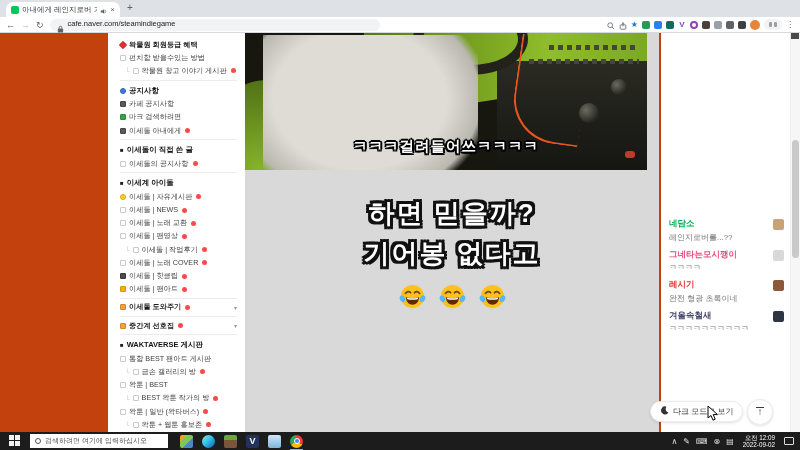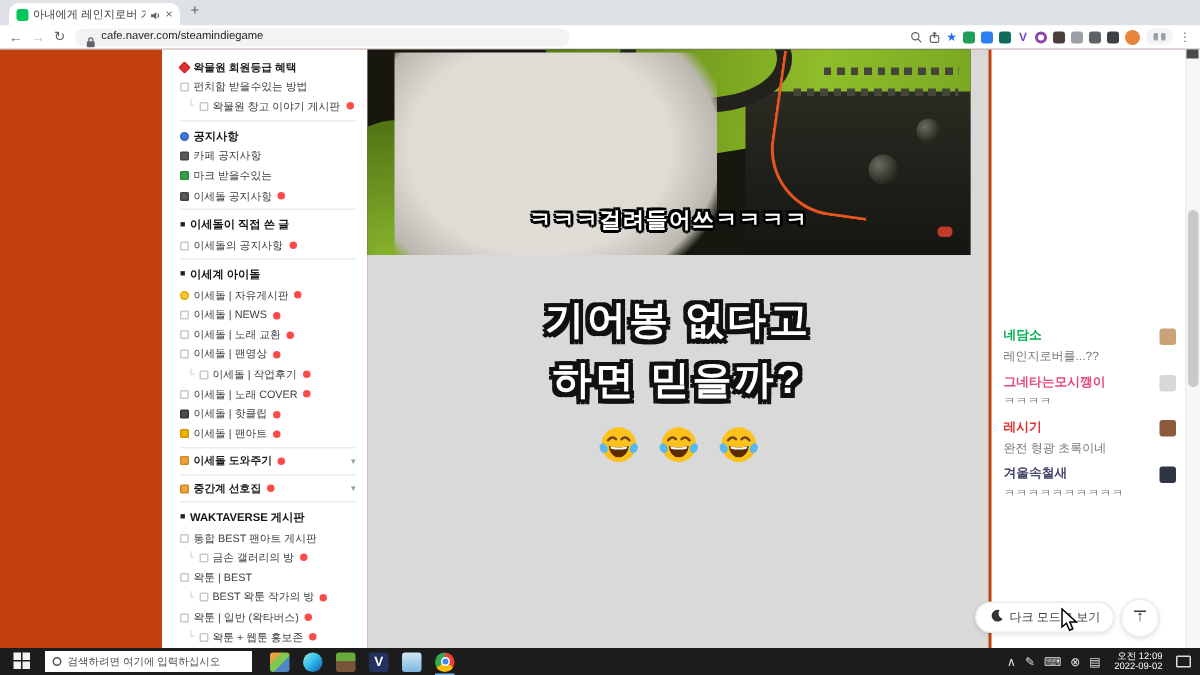--- a/index.html
+++ b/index.html
@@ -223,25 +223,25 @@
           <div class="s-head">
             <span class="ic ic-speaker"></span>
             <span>공지사항</span>
           </div>
           <div class="s-item">
             <span class="ic ic-dark"></span>
             <span class="lab">카페 공지사항</span>
           </div>
           <div class="s-item">
             <span class="ic ic-green"></span>
-            <span class="lab">마크 받을수있는</span>
+            <span class="lab">마크 검색하려면</span>
           </div>
           <div class="s-item">
             <span class="ic ic-dark"></span>
-            <span class="lab">이세돌 공지사항</span>
+            <span class="lab">이세돌 아내에게</span>
             <span class="ndot"></span>
           </div>
         </div>
         <div class="s-sec">
           <div class="s-head">
             <span class="sq">■</span>
             <span>이세돌이 직접 쓴 글</span>
           </div>
           <div class="s-item">
             <span class="ic"></span>
@@ -361,22 +361,22 @@
         <div class="v-strip" style="top:26px;width:110px;"></div>
         <div class="v-dial" style="right:20px;top:46px;width:16px;height:16px;"></div>
         <div class="v-dial" style="right:48px;top:70px;width:20px;height:20px;"></div>
         <div class="v-redbtn"></div>
         <div class="v-wheel"></div>
         <div class="v-person"></div>
         <div class="v-cable"></div>
         <div class="caption">ㅋㅋㅋ걸려들어쓰ㅋㅋㅋㅋ</div>
       </div>
       <div class="post-text">
+        <div class="big">하면 믿을까?</div>
         <div class="big">기어봉 없다고</div>
-        <div class="big">하면 믿을까?</div>
         <div class="emojis" id="emojis">
             <span><svg viewBox="0 0 36 36" width="27" height="27">
                 <circle cx="18" cy="18" r="15.5" fill="#fcc21b"></circle>
                 <path d="M8.5 14 Q12 9.5 15.5 13" stroke="#70421a" stroke-width="2.2" fill="none" stroke-linecap="round"></path>
                 <path d="M20.5 13 Q24 9.5 27.5 14" stroke="#70421a" stroke-width="2.2" fill="none" stroke-linecap="round"></path>
                 <path d="M9 19 Q18 21.5 27 19 Q25.5 29 18 29 Q10.5 29 9 19" fill="#5d2b02"></path>
                 <path d="M10.5 19.6 Q18 21.3 25.5 19.6 L25 21.5 Q18 23 11 21.5 Z" fill="#fff"></path>
                 <ellipse cx="4.6" cy="21" rx="3.4" ry="4.6" fill="#58b9f0" transform="rotate(-24 4.6 21)"></ellipse>
                 <ellipse cx="31.4" cy="21" rx="3.4" ry="4.6" fill="#58b9f0" transform="rotate(24 31.4 21)"></ellipse>
               </svg></span>

